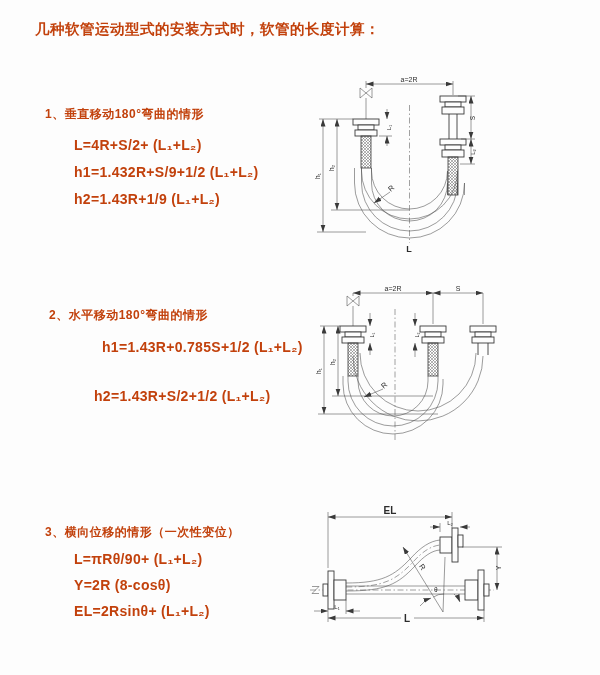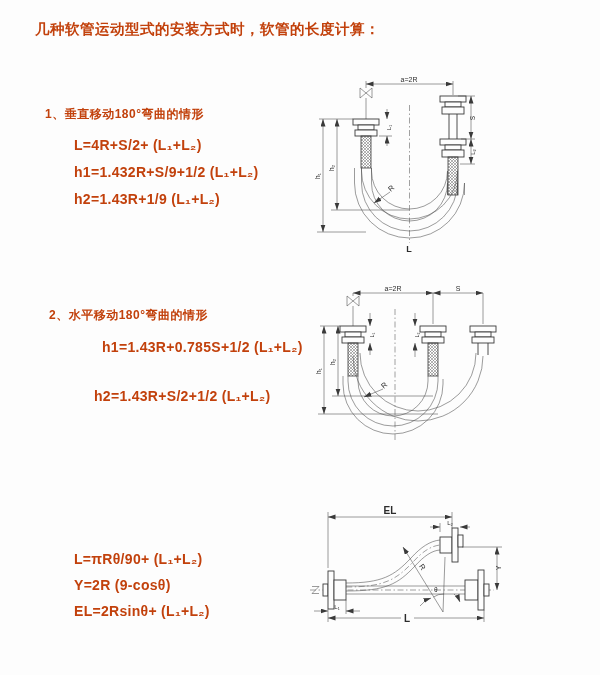--- a/index.html
+++ b/index.html
@@ -28,22 +28,23 @@
 
   <div class="sec-head" style="left:45px;top:106px;">1、垂直移动180°弯曲的情形</div>
   <div class="formula" style="left:74px;top:137px;">L=4R+S/2+ (L₁+L₂)</div>
   <div class="formula" style="left:74px;top:164px;">h1=1.432R+S/9+1/2 (L₁+L₂)</div>
   <div class="formula" style="left:74px;top:191px;">h2=1.43R+1/9 (L₁+L₂)</div>
 
   <div class="sec-head" style="left:49px;top:307px;">2、水平移动180°弯曲的情形</div>
   <div class="formula" style="left:74px;top:339px;margin-left:28px;">h1=1.43R+0.785S+1/2 (L₁+L₂)</div>
   <div class="formula" style="left:74px;top:388px;margin-left:20px;">h2=1.43R+S/2+1/2 (L₁+L₂)</div>
 
+  <div class="sec-head" style="left:45px;top:524px;">3、横向位移的情形（一次性变位）</div>
   <div class="formula" style="left:74px;top:551px;">L=πRθ/90+ (L₁+L₂)</div>
-  <div class="formula" style="left:74px;top:577px;">Y=2R (9-cosθ)</div>
+  <div class="formula" style="left:74px;top:577px;">Y=2R (8-cosθ)</div>
   <div class="formula" style="left:74px;top:603px;text-align:right;">EL=2Rsinθ+ (L₁+L₂)</div>
 
   <svg style="left:311px;top:71px;" width="285" height="190" viewBox="0 0 285 190">
     <defs>
       <marker id="d1ar" markerUnits="userSpaceOnUse" markerWidth="9" markerHeight="7" refX="7.5" refY="2.5" orient="auto-start-reverse">
         <path d="M0 0 L7.5 2.5 L0 5 Z" fill="#3a3a3a"></path>
       </marker>
       <pattern id="d1braid" width="3" height="3" patternUnits="userSpaceOnUse">
         <path d="M0 0 L3 3 M0 3 L3 0" stroke="#6a6a6a" stroke-width="0.5"></path>
       </pattern>

